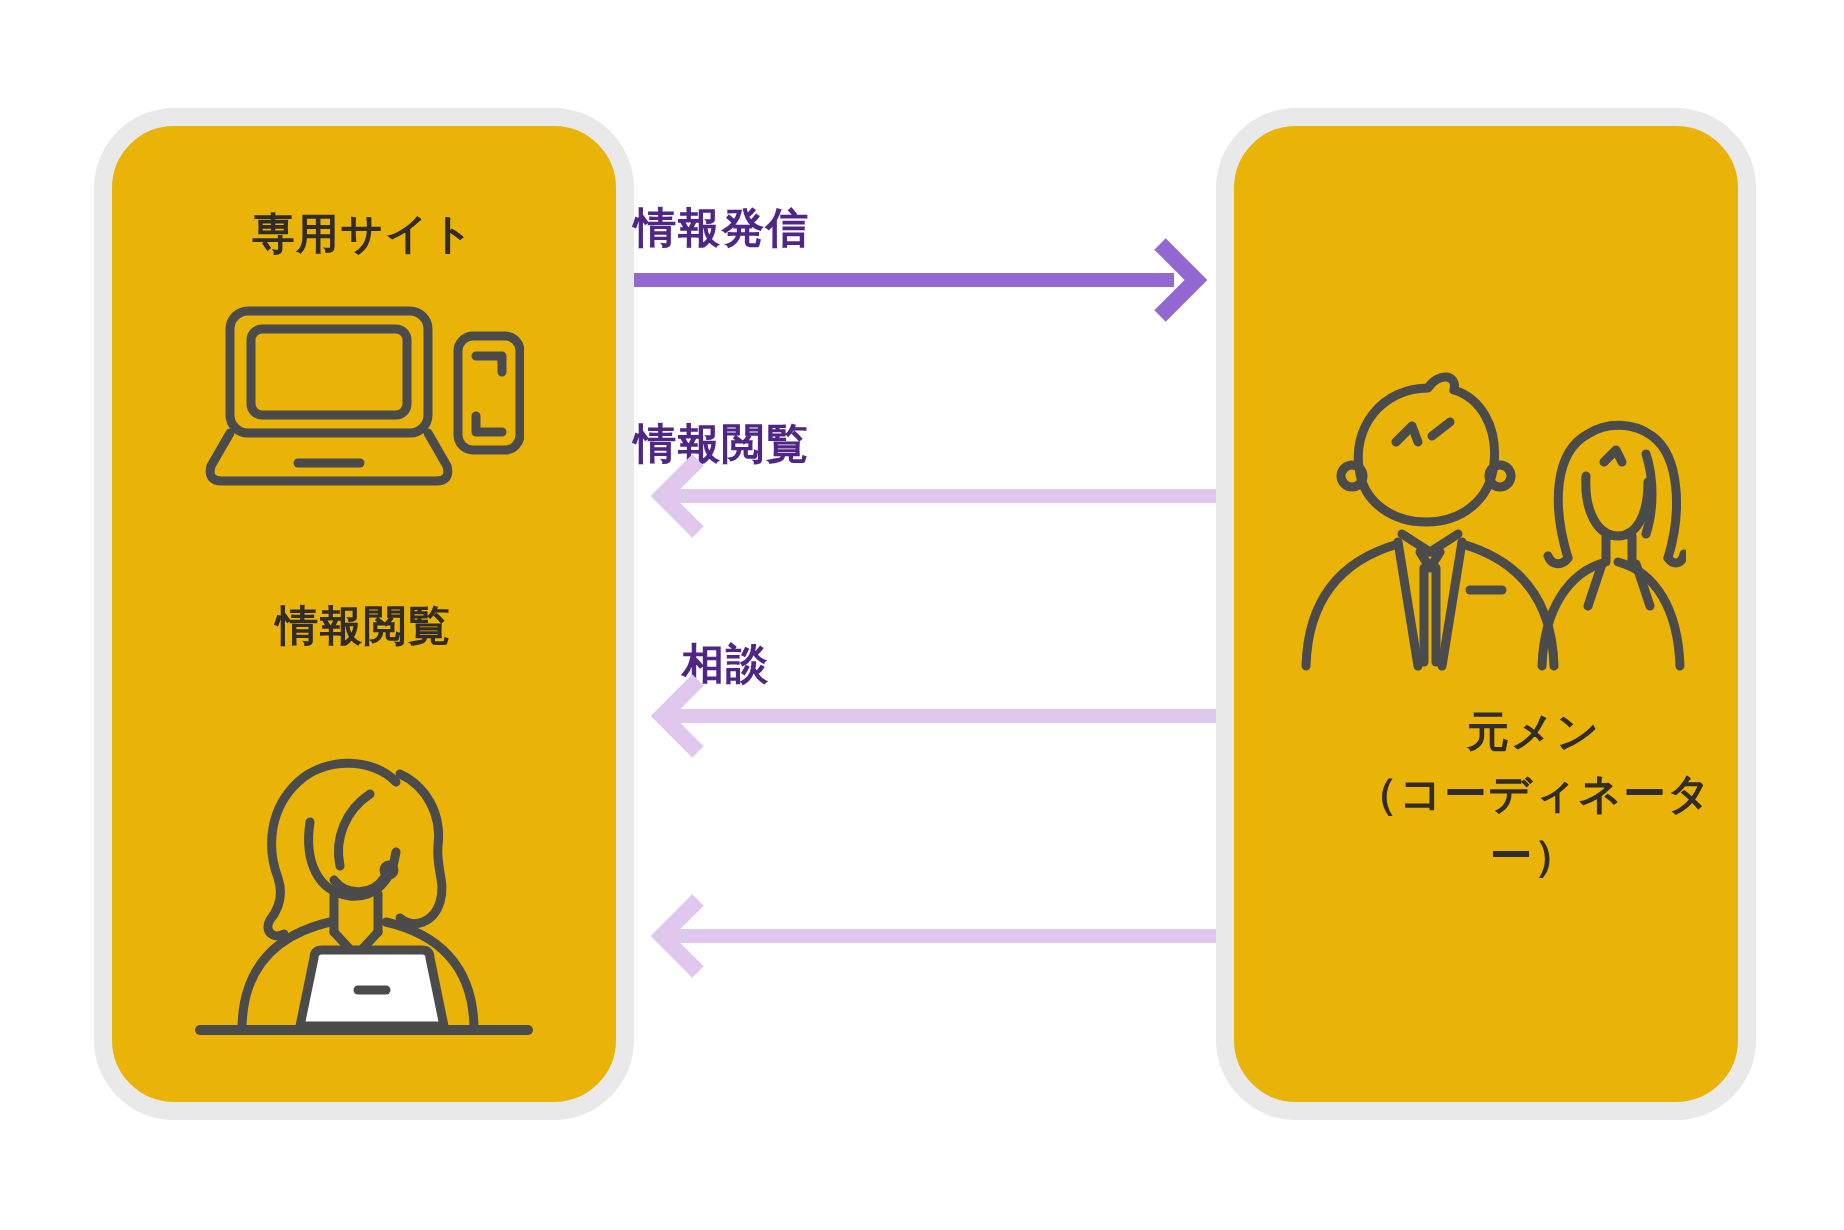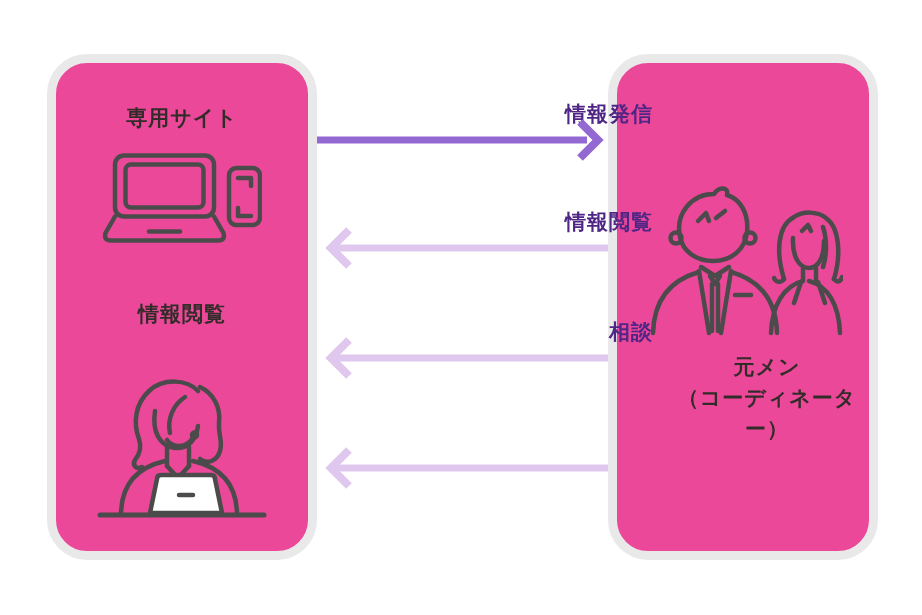--- a/index.html
+++ b/index.html
@@ -2,47 +2,47 @@
 <html><head>
 <meta charset="utf-8">
 <style>
   * { margin:0; padding:0; box-sizing:border-box; }
   html,body { width:922px; height:615px; background:#ffffff; }
   body { font-family:"Liberation Sans","DejaVu Sans",sans-serif; }
   .canvas { position:relative; width:922px; height:615px; background:#ffffff; overflow:hidden; }
 
   .panel {
     position:absolute; top:54px; width:270px; height:506px;
-    background:#ec4899; border:9px solid #e9e9e9; border-radius:40px;
+    background:#eab308; border:9px solid #e9e9e9; border-radius:40px;
   }
   .panel-left  { left:47px; }
   .panel-right { left:608px; }
 
   .panel-label {
     position:absolute; left:0; width:252px; text-align:center;
     font-weight:bold; font-size:21px; color:#322c29;
     letter-spacing:1px; line-height:32px;
   }
   .site-label { top:39px; }
   .coordinator-label { top:235px; }
   .members-label { top:288px; line-height:31px;padding-left:48px; }
 
   .icon-svg { position:absolute; display:block; }
   .devices-icon { left:46px; top:90px; }
   .coordinator-icon { left:41px; top:306px; }
   .people-icon { left:26px; top:118px; }
 
   .arrow-label {
-    position:absolute; left:317px; width:336px; text-align:right;
+    position:absolute; left:317px; width:336px; text-align:left;
     font-weight:bold; font-size:21px; color:#4f2685; letter-spacing:1px;
   }
   .arrow-svg { position:absolute; left:317px; width:291px; height:46px; }
   .lbl-1 { top:100px; } .arr-1 { top:117px; }
   .lbl-2 { top:208px; } .arr-2 { top:225px; }
-  .lbl-3 { top:318px; } .arr-3 { top:335px; }
+  .lbl-3 { top:318px;padding-left:24px; } .arr-3 { top:335px; }
   .lbl-4 { top:428px; } .arr-4 { top:445px; }
 </style>
 </head>
 <body>
 
 <div class="canvas">
 
   <div class="panel panel-left">
     <div class="panel-label site-label">
       <span>専用サイト</span>

